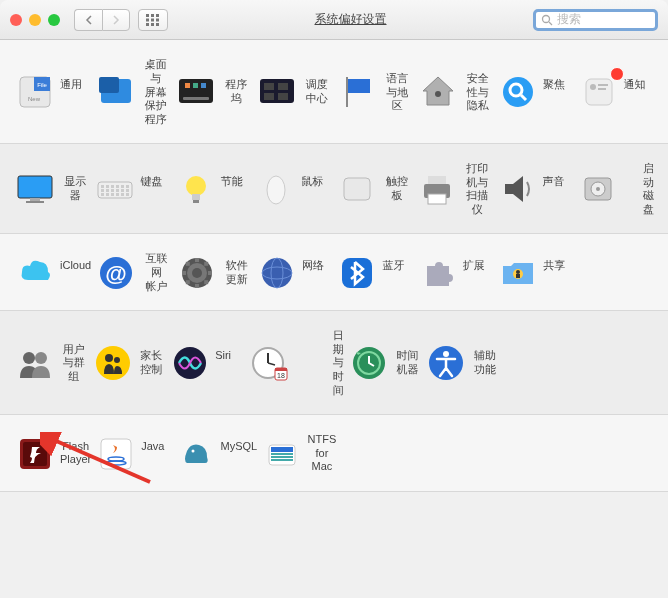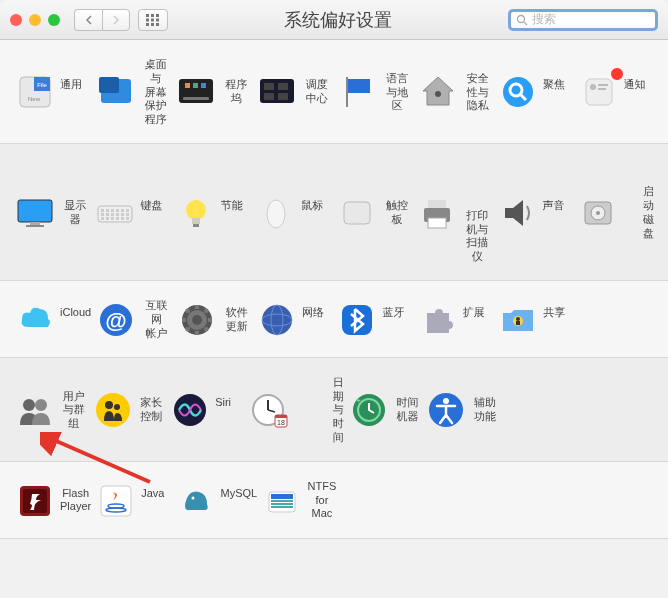--- a/index.html
+++ b/index.html
@@ -36,23 +36,23 @@
   .nav-btn:first-child { border-radius: 4px 0 0 4px; border-right: none; }
   .nav-btn:last-child { border-radius: 0 4px 4px 0; }
   .grid-btn {
     width: 30px; height: 22px;
     background: linear-gradient(#fff,#f0f0f0);
     border: 1px solid #c0c0c0;
     border-radius: 4px;
     display: flex; align-items: center; justify-content: center;
   }
   .grid-svg { width: 14px; height: 12px; }
-  .title { flex: 1; text-align: center; font-size: 18px; color: #444; }
+  .title { flex: 1; text-align: center; font-size: 12px; color: #444; text-decoration: underline; }
   .search-box {
-    width: 150px; height: 22px;
+    width: 125px; height: 22px;
     border: 3px solid #7aa7d9;
     border-radius: 5px;
     background: #fff;
     display: flex; align-items: center;
     padding: 0 5px;
     gap: 4px;
   }
   .search-box span.ph { color: #bbb; font-size: 12px; }
   .sections { }
   .section {
@@ -285,21 +285,21 @@
         <div class="label" style="white-space: pre-line;">触控板</div>
       </div>
       <div class="item">
         <div class="icon">
           <svg width="42" height="42" viewBox="0 0 42 42">
             <rect x="8" y="16" width="26" height="14" rx="2" fill="#888"></rect>
             <rect x="12" y="8" width="18" height="8" fill="#ddd"></rect>
             <rect x="12" y="26" width="18" height="10" fill="#fff" stroke="#aaa"></rect>
           </svg>
         </div>
-        <div class="label" style="white-space: pre-line; margin-top: 47px;">打印机与
+        <div class="label" style="white-space: pre-line;">打印机与
 扫描仪</div>
       </div>
       <div class="item">
         <div class="icon">
           <svg width="42" height="42" viewBox="0 0 42 42">
             <path d="M8 16 L16 16 L26 8 L26 34 L16 26 L8 26 Z" fill="#555"></path>
             <path d="M30 14 Q34 21 30 28" stroke="#888" fill="none" stroke-width="2"></path>
           </svg>
         </div>
         <div class="label" style="white-space: pre-line;">声音</div>

